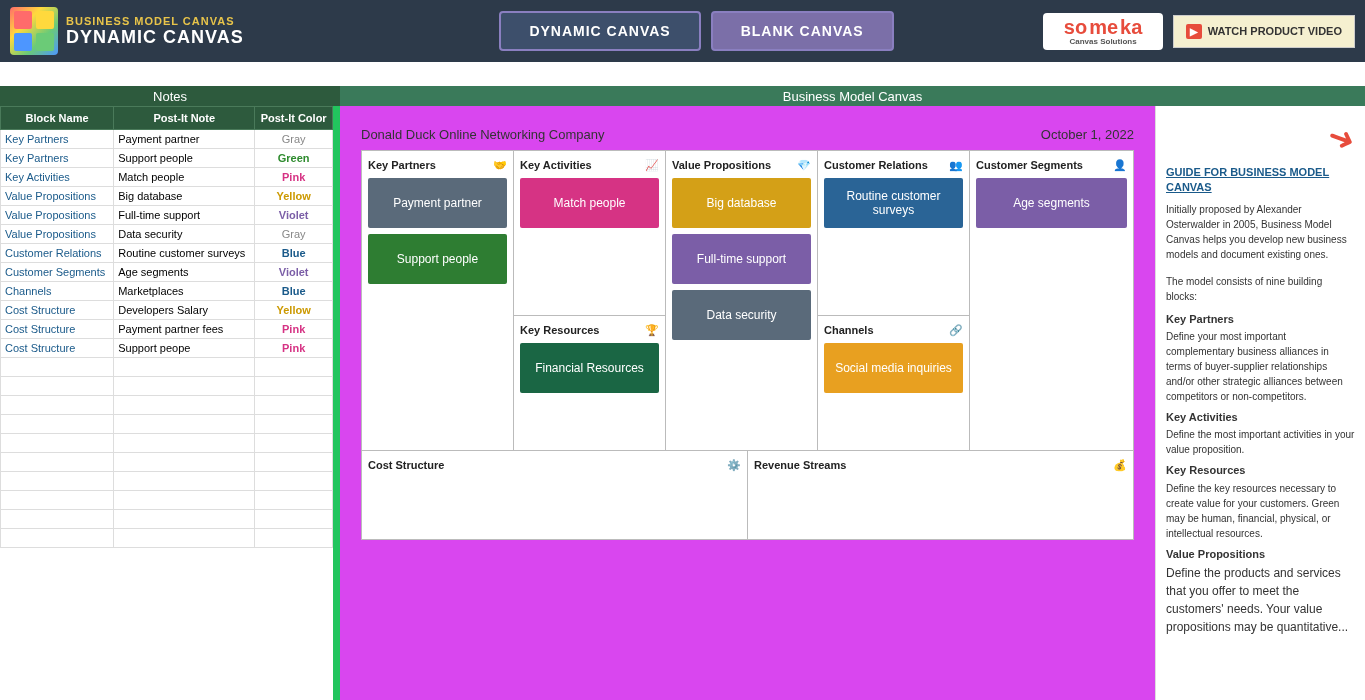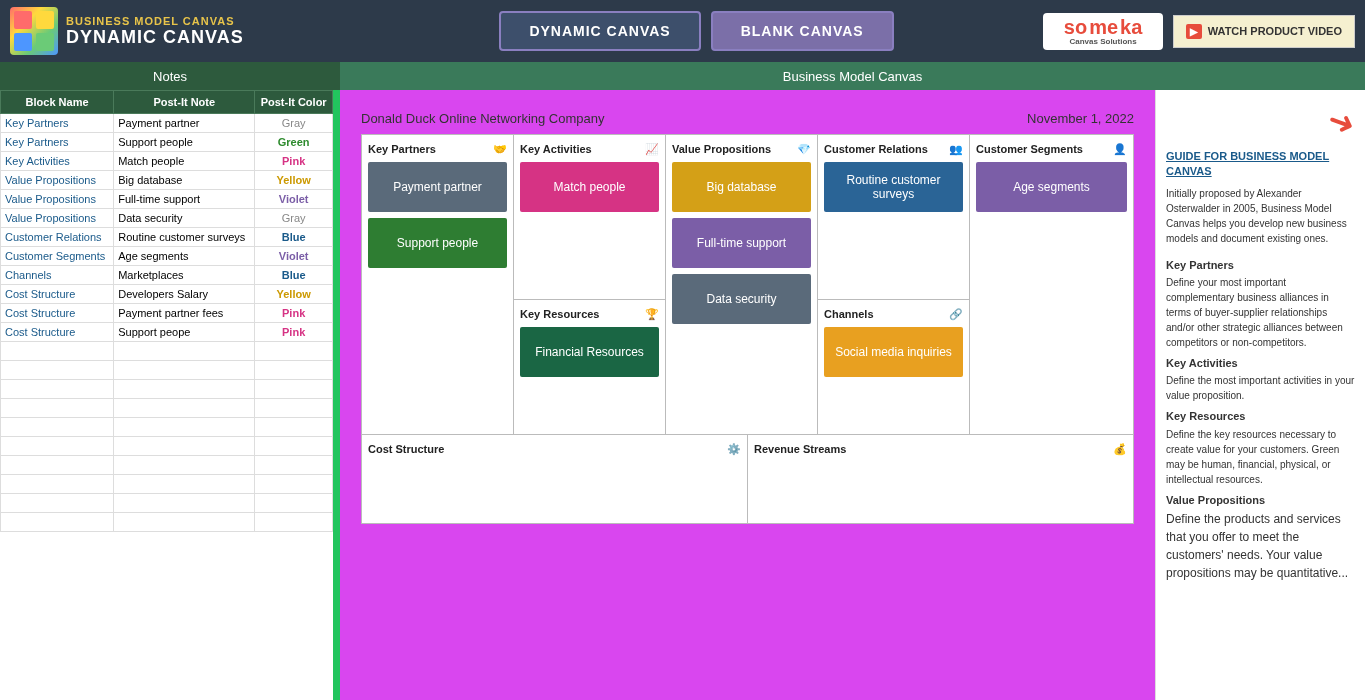--- a/index.html
+++ b/index.html
@@ -12,21 +12,21 @@
     .logo-text { display: flex; flex-direction: column; }
     .nav-buttons { display: flex; gap: 10px; flex: 1; justify-content: center; }
     .nav-btn { padding: 10px 28px; border: 2px solid #8a7fc0; border-radius: 4px; font-size: 14px; font-weight: bold; cursor: pointer; letter-spacing: 1px; }
     .nav-btn-dynamic { background: #3d4f6b; color: #fff; border-color: #8a7fc0; }
     .nav-btn-blank { background: #7b6fa8; color: #fff; border-color: #8a7fc0; }
     .someka-logo { background: #fff; border-radius: 4px; padding: 4px 8px; display: flex; flex-direction: column; align-items: center; font-size: 9px; color: #333; font-weight: bold; width: 120px; }
     .watch-btn { background: #f5f0d0; border: 1px solid #ccc; padding: 8px 12px; font-size: 11px; font-weight: bold; color: #333; cursor: pointer; display: flex; align-items: center; gap: 6px; white-space: nowrap; margin-left: 10px; }
     .watch-btn .yt-icon { background: #e74c3c; color: #fff; font-size: 10px; padding: 2px 4px; border-radius: 2px; }
 
     
-    .sub-header { display: flex; height: 28px; }
+    .sub-header { display: flex; height: 20px; margin-top: 24px; }
     .sub-notes { background: #2d5a3d; color: #fff; width: 340px; display: flex; align-items: center; justify-content: center; font-size: 13px; font-weight: 500; }
     .sub-canvas { background: #3a7a5a; color: #fff; flex: 1; display: flex; align-items: center; justify-content: center; font-size: 13px; }
 
     
     .main { display: flex; height: 610px; }
 
     
     .notes-panel { width: 340px; height: 699px; overflow-y: auto; border-right: 7px solid #22c55e; }
     .notes-table { width: 100%; border-collapse: collapse; }
     .notes-table th { background: #2d5a3d; color: #fff; padding: 5px 4px; font-size: 11px; border: 1px solid #4a7a5a; text-align: center; }
@@ -218,21 +218,21 @@
             <td></td>
             <td></td>
           </tr>
         </tbody>
     </table>
   </div>
 
   <div class="canvas-wrapper">
     <div class="canvas-header">
       <span style="font-size:13px;color:#333;">Donald Duck Online Networking Company</span>
-      <span style="font-size:13px;color:#333;">November 1, 2022</span>
+      <span style="font-size:13px;color:#333;">October 1, 2022</span>
     </div>
 
     <div style="background:#fff;border:1px solid #bbb;">
 
       <div style="display:flex;height:300px;border-bottom:1px solid #bbb;">
 
         <div style="width:152px;border-right:1px solid #bbb;padding:8px 6px;display:flex;flex-direction:column;">
           <div class="bmc-block-title">
             <span>Key Partners</span>
             <span>🤝</span>
@@ -327,20 +327,21 @@
     </div>
   </div>
 
   <div class="guide-panel">
 
     <div style="display:flex;justify-content:flex-end;margin-bottom:4px;">
       <span style="color:#e74c3c;font-size:32px;display:inline-block;transform:rotate(20deg);">➜</span>
     </div>
     <div style="font-size:11px;font-weight:bold;color:#1a5a8a;text-decoration:underline;margin-bottom:6px;">GUIDE FOR BUSINESS MODEL CANVAS</div>
     <div style="font-size:10px;color:#333;line-height:1.5;margin-bottom:12px;">Initially proposed by Alexander Osterwalder in 2005, Business Model Canvas helps you develop new business models and document existing ones.</div>
+    <div style="font-size:10px;color:#333;line-height:1.5;margin-bottom:8px;">The model consists of nine building blocks:</div>
     <div id="guide-sections">
         <div>
       <div style="font-size:11px;font-weight:bold;color:#333;margin-bottom:2px;margin-top:6px;">Key Partners</div>
       <div style="font-size:10px;color:#333;line-height:1.5;margin-bottom:4px;">Define your most important complementary business alliances in terms of buyer-supplier relationships and/or other strategic alliances between competitors or non-competitors.</div>
     </div>
         <div>
       <div style="font-size:11px;font-weight:bold;color:#333;margin-bottom:2px;margin-top:6px;">Key Activities</div>
       <div style="font-size:10px;color:#333;line-height:1.5;margin-bottom:4px;">Define the most important activities in your value proposition.</div>
     </div>
         <div>

